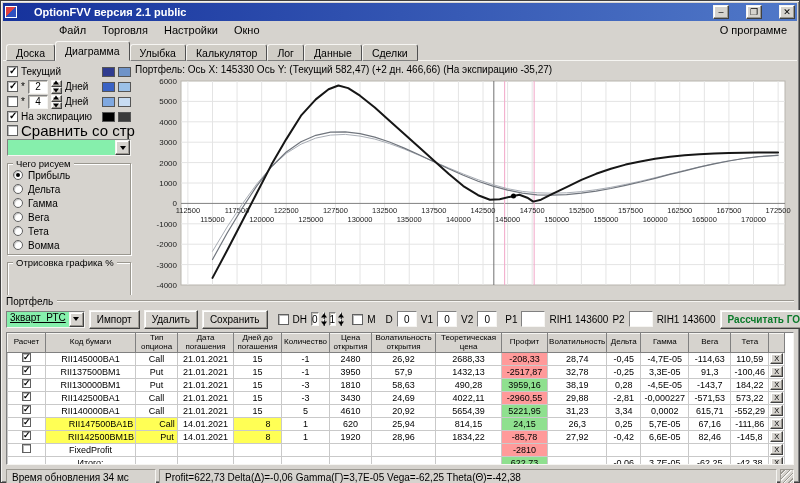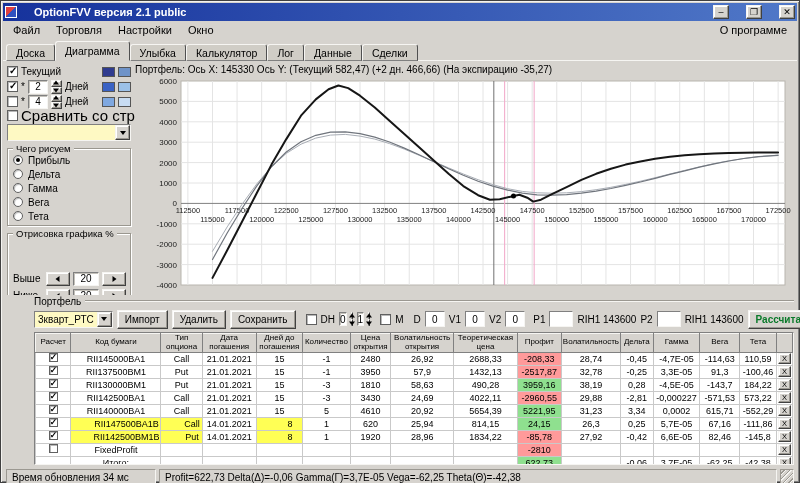--- a/index.html
+++ b/index.html
@@ -49,40 +49,40 @@
   .swatch { width:13px; height:10px; flex:none; border:1px solid #555; background:#888; }
   .spinbox { width:20px; height:14px; display:flex; align-items:center; justify-content:center; font-size:10px; }
   .spin-arrows { width:11px; height:14px; display:flex; flex-direction:column; }
   .sp { flex:1; position:relative; cursor:default; }
   .sp::after { content:""; position:absolute; left:50%; top:50%; transform:translate(-50%,-50%); border:3px solid transparent; }
   .sp.up::after   { border-bottom:4px solid #000; margin-top:-2px; }
   .sp.down::after { border-top:4px solid #000;  margin-top:2px; }
   .sp.left::after { border-right:4px solid #000; margin-left:-2px; }
   .sp.right::after{ border-left:4px solid #000;  margin-left:2px; }
   .harrow { width:11px; height:14px; position:relative; }
-  .combo { height:17px; display:flex; align-items:center; background:#fef9c3;
-           border:1px solid; border-color:#808080 #f6f5f2 #f6f5f2 #808080; }
+  .combo { height:17px; display:flex; align-items:flex-start; background:#86efac;
+           border:1px solid; border-color:#808080 #f6f5f2 #f6f5f2 #808080;text-decoration:underline; }
   .combo-val { flex:1; font-size:10px; padding:0 3px; overflow:hidden; white-space:nowrap; }
   .combo-btn { width:15px; height:15px; flex:none; position:relative; }
   .combo-btn::after { content:""; position:absolute; left:50%; top:50%; transform:translate(-50%,-30%);
                       border:3px solid transparent; border-top:4px solid #000; }
   .groupbox { border:1px solid #9a978f; box-shadow: inset 1px 1px 0 #fff, 1px 1px 0 #fff;
               margin-top:7px; padding:4px 4px 2px 5px; position:relative; }
   .groupbox .legend { position:absolute; top:-6px; left:5px; background:#d6d3ce; padding:0 3px; font-size:9.5px; }
   .radio-row { display:flex; align-items:center; gap:5px; height:14px; }
   .rb { width:10px; height:10px; flex:none; border-radius:50%; background:#fff; border:1px solid #606060;
         box-shadow: inset 1px 1px 1px #00000040; position:relative; }
   .rb.sel::after { content:""; position:absolute; inset:2px; border-radius:50%; background:#000; }
 
   .chart-panel { flex:1; display:flex; flex-direction:column; padding:1px 2px 0 0; overflow:hidden; }
   .chart-title { height:15px; flex:none; font-size:10px; text-align:left; padding-top:2px; white-space:nowrap; }
   .chart-box { flex:1; }
 
   
-  .portfolio { flex:none; height:172px; display:flex; flex-direction:column;margin-left:28px; }
+  .portfolio { flex:none; height:172px; display:flex; flex-direction:column; }
   .port-sep { height:12px; flex:none; display:flex; align-items:center; gap:4px; padding:0 3px; }
   .port-sep .label { font-size:10px; }
   .sep-line { flex:1; height:2px; border-top:1px solid #9b9891; border-bottom:1px solid #f6f5f2; }
   .toolbar { height:24px; flex:none; display:flex; align-items:center; gap:4px; padding:0 3px; font-size:10px; white-space:nowrap; }
   .btn { height:19px; display:flex; align-items:center; padding:0 7px; font-size:10px; cursor:default; font-family:"Liberation Sans",sans-serif; }
   .btn.calc { color: var(--calc-go-text,#0a7a2a); font-weight:bold; margin-left:auto; }
   .mini-input { height:16px; width:20px; font-size:10px; text-align:center; padding:0 1px;
                 border:1px solid; border-color:#808080 #f6f5f2 #f6f5f2 #808080; background:#fff;
                 font-family:"Liberation Sans",sans-serif; }
   .tb-label { font-size:10px; }
@@ -117,21 +117,21 @@
   <div class="titlebar">
     <span class="app-icon"></span>
     <span class="title-text">OptionFVV версия 2.1 public</span>
     <span class="grow"></span>
     <button class="win-btn raised">–</button>
     <button class="win-btn raised">❐</button>
     <button class="win-btn raised">✕</button>
   </div>
 
   <div class="menubar">
-    <div style="display:flex;">
+    <div style="display:flex;margin-left:46px;">
         <div class="menu-item">Файл</div>
         <div class="menu-item">Торговля</div>
         <div class="menu-item">Настройки</div>
         <div class="menu-item">Окно</div>
       </div>
     <span class="grow"></span>
     <div class="menu-about">О программе</div>
   </div>
 
   <div class="tabbar">
@@ -169,20 +169,26 @@
         <span class="cb"></span>
         <span>*</span>
         <span class="spinbox sunken">4</span>
         <span class="spin-arrows">
             <span class="sp up raised"></span>
             <span class="sp down raised"></span>
           </span>
         <span class="grow">Дней</span>
         <span class="swatch" style="background: rgb(127, 168, 224);"></span>
         <span class="swatch" style="background: rgb(200, 220, 242);"></span>
+      </div>
+      <div class="side-row">
+        <span class="cb checked"></span>
+        <span class="grow">На экспирацию</span>
+        <span class="swatch" style="background: rgb(0, 0, 0);"></span>
+        <span class="swatch" style="background: rgb(58, 58, 58);"></span>
       </div>
       <div class="side-row small">
         <span class="cb"></span>
         <span>Сравнить со стратегией</span>
       </div>
       <div class="combo" style="margin:2px 0 0 0;">
         <span class="combo-val"></span>
         <span class="combo-btn raised"></span>
       </div>
 
@@ -201,20 +207,24 @@
               <span class="rb"></span>
               <span>Гамма</span>
             </div>
             <div class="radio-row">
               <span class="rb"></span>
               <span>Вега</span>
             </div>
             <div class="radio-row">
               <span class="rb"></span>
               <span>Тета</span>
+            </div>
+            <div class="radio-row">
+              <span class="rb"></span>
+              <span>Вомма</span>
             </div>
           </div>
       </div>
 
       <div class="groupbox">
         <span class="legend">Отрисовка графика %</span>
         <div class="side-row" style="height:17px;margin-top:32px;">
           <span style="width:30px;">Выше</span>
           <span class="harrow sp left raised"></span>
           <span class="spinbox sunken" style="width:26px;">20</span>

